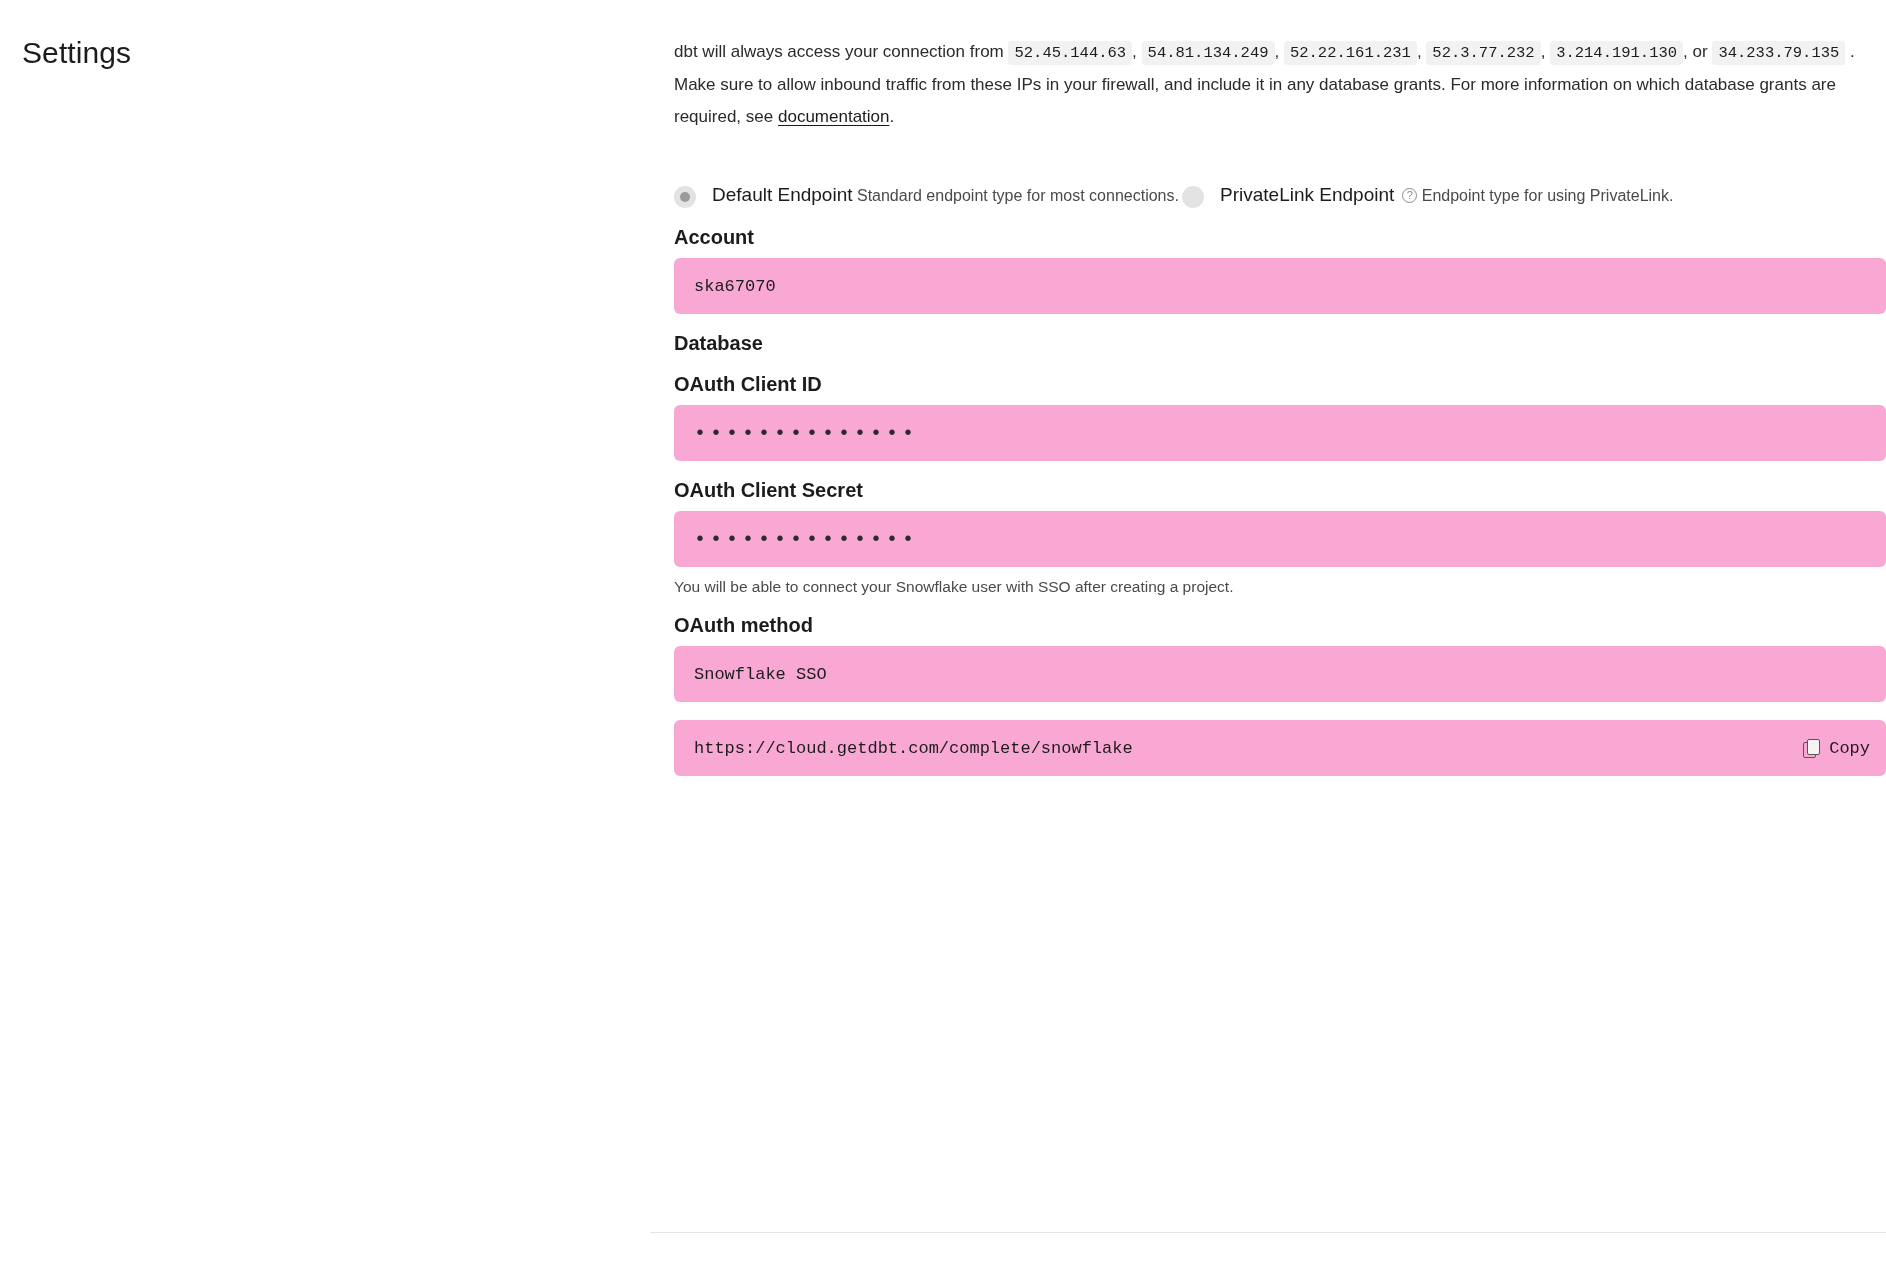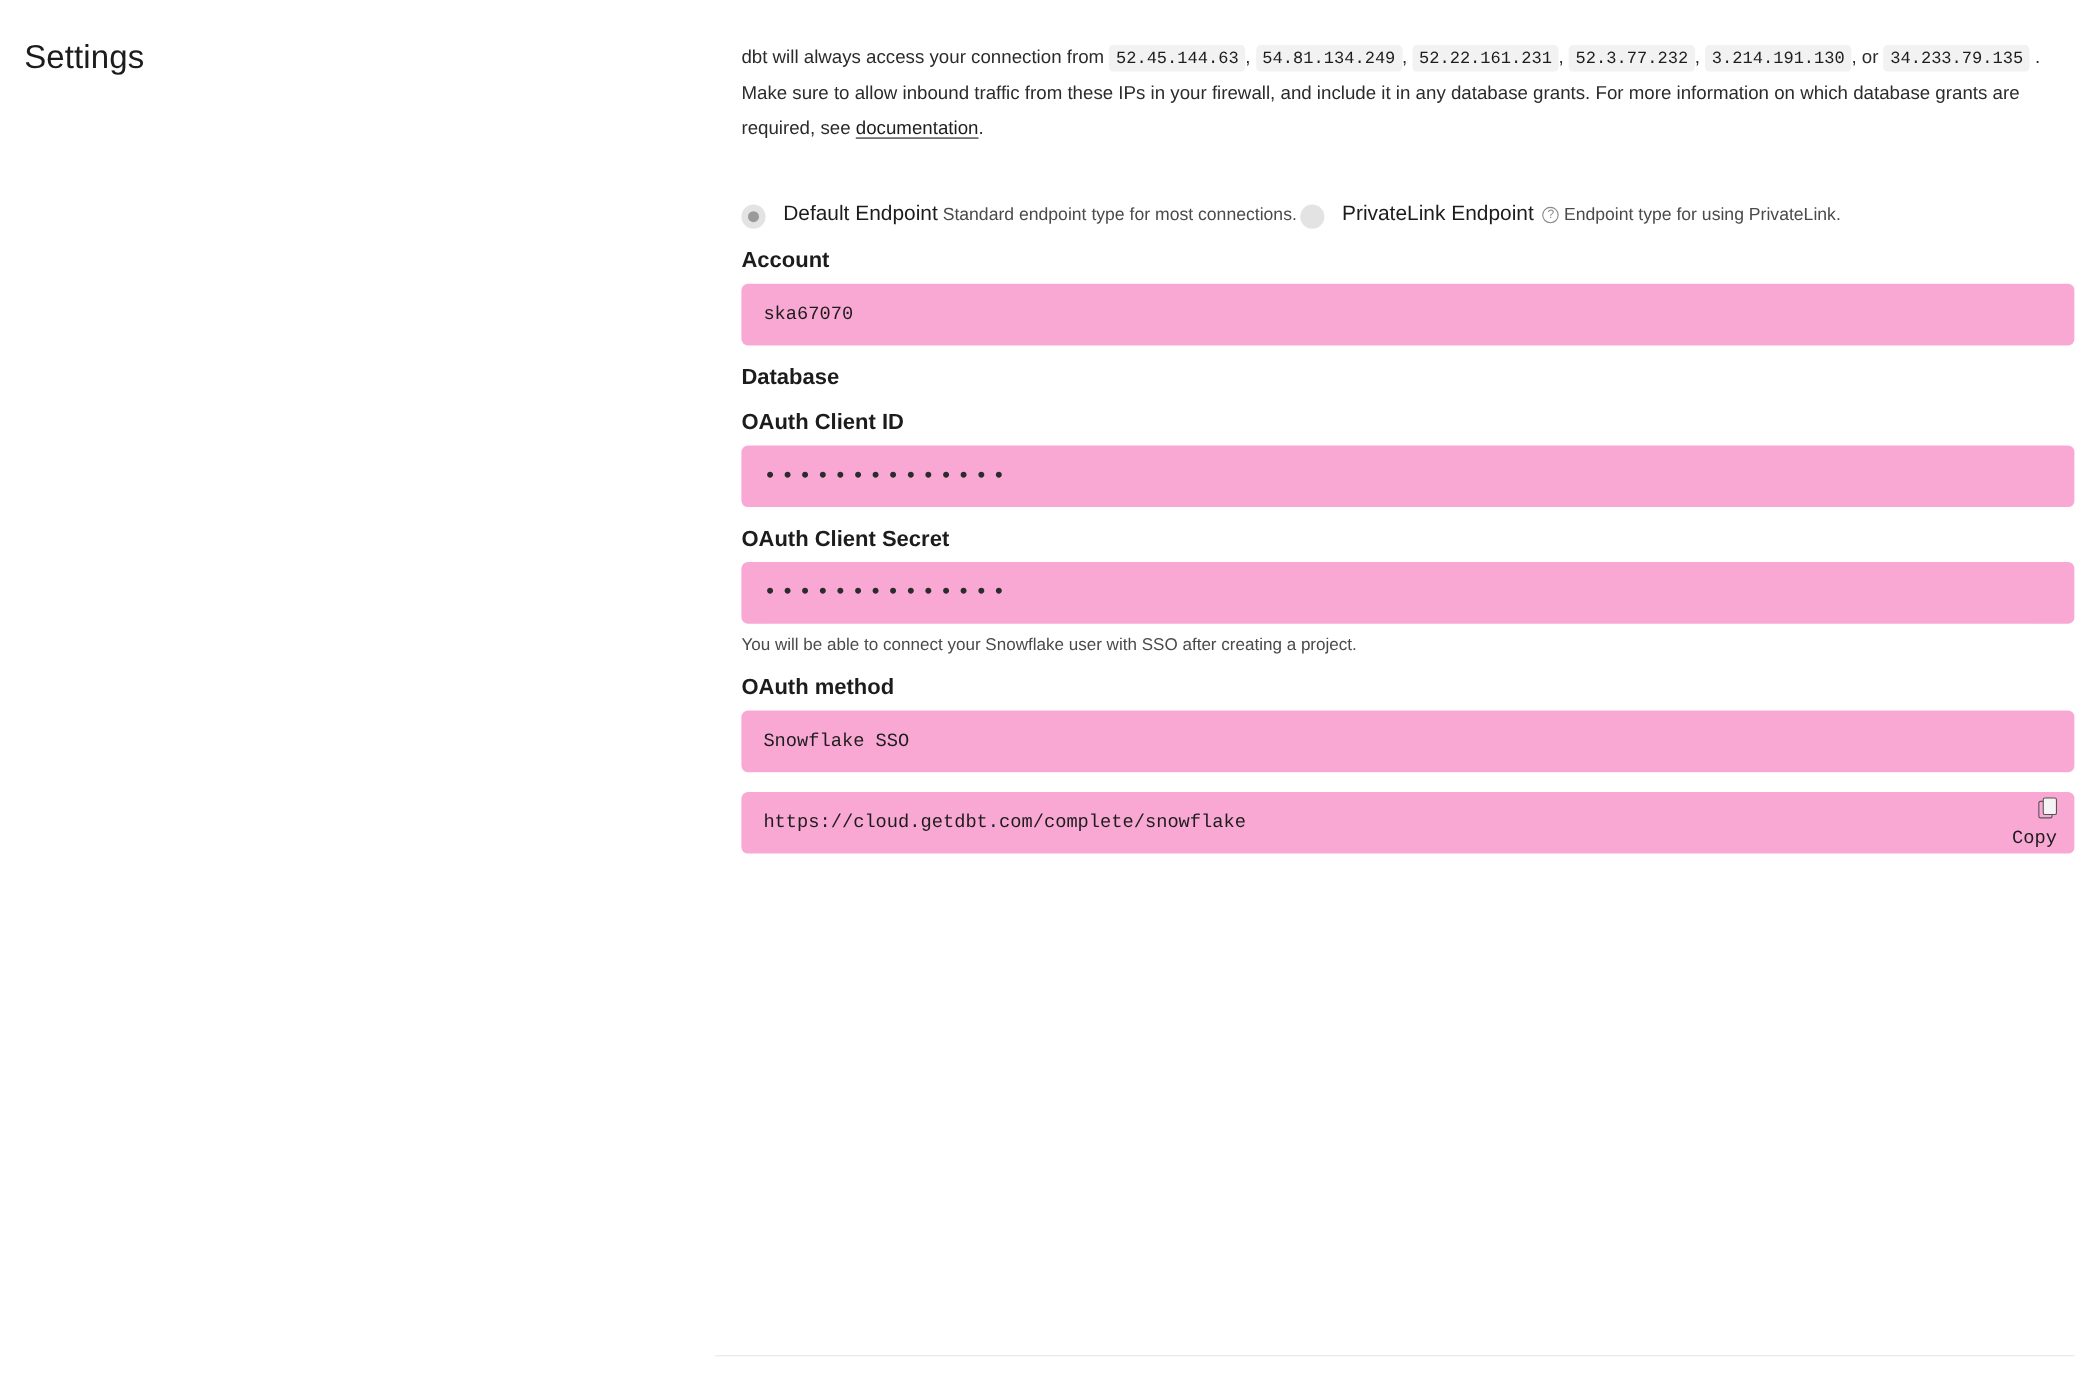--- a/index.html
+++ b/index.html
@@ -162,27 +162,26 @@
     font-size: 15.5px;
     color: #4a4a4a;
     margin-top: 11px;
   }
   .field-input.with-action {
     justify-content: space-between;
     padding-right: 16px;
   }
   .copy-btn {
     display: flex;
-    align-items: flex-end;
+    align-items: flex-start;
     gap: 9px;
     font-size: 17px;
     color: #1c1c1c;
     cursor: pointer;
     user-select: none;
-    flex-direction: column;
   }
   .copy-icon {
     width: 17px;
     height: 19px;
     position: relative;
     display: inline-block;
   }
   .copy-icon::before {
     content: "";
     position: absolute;

